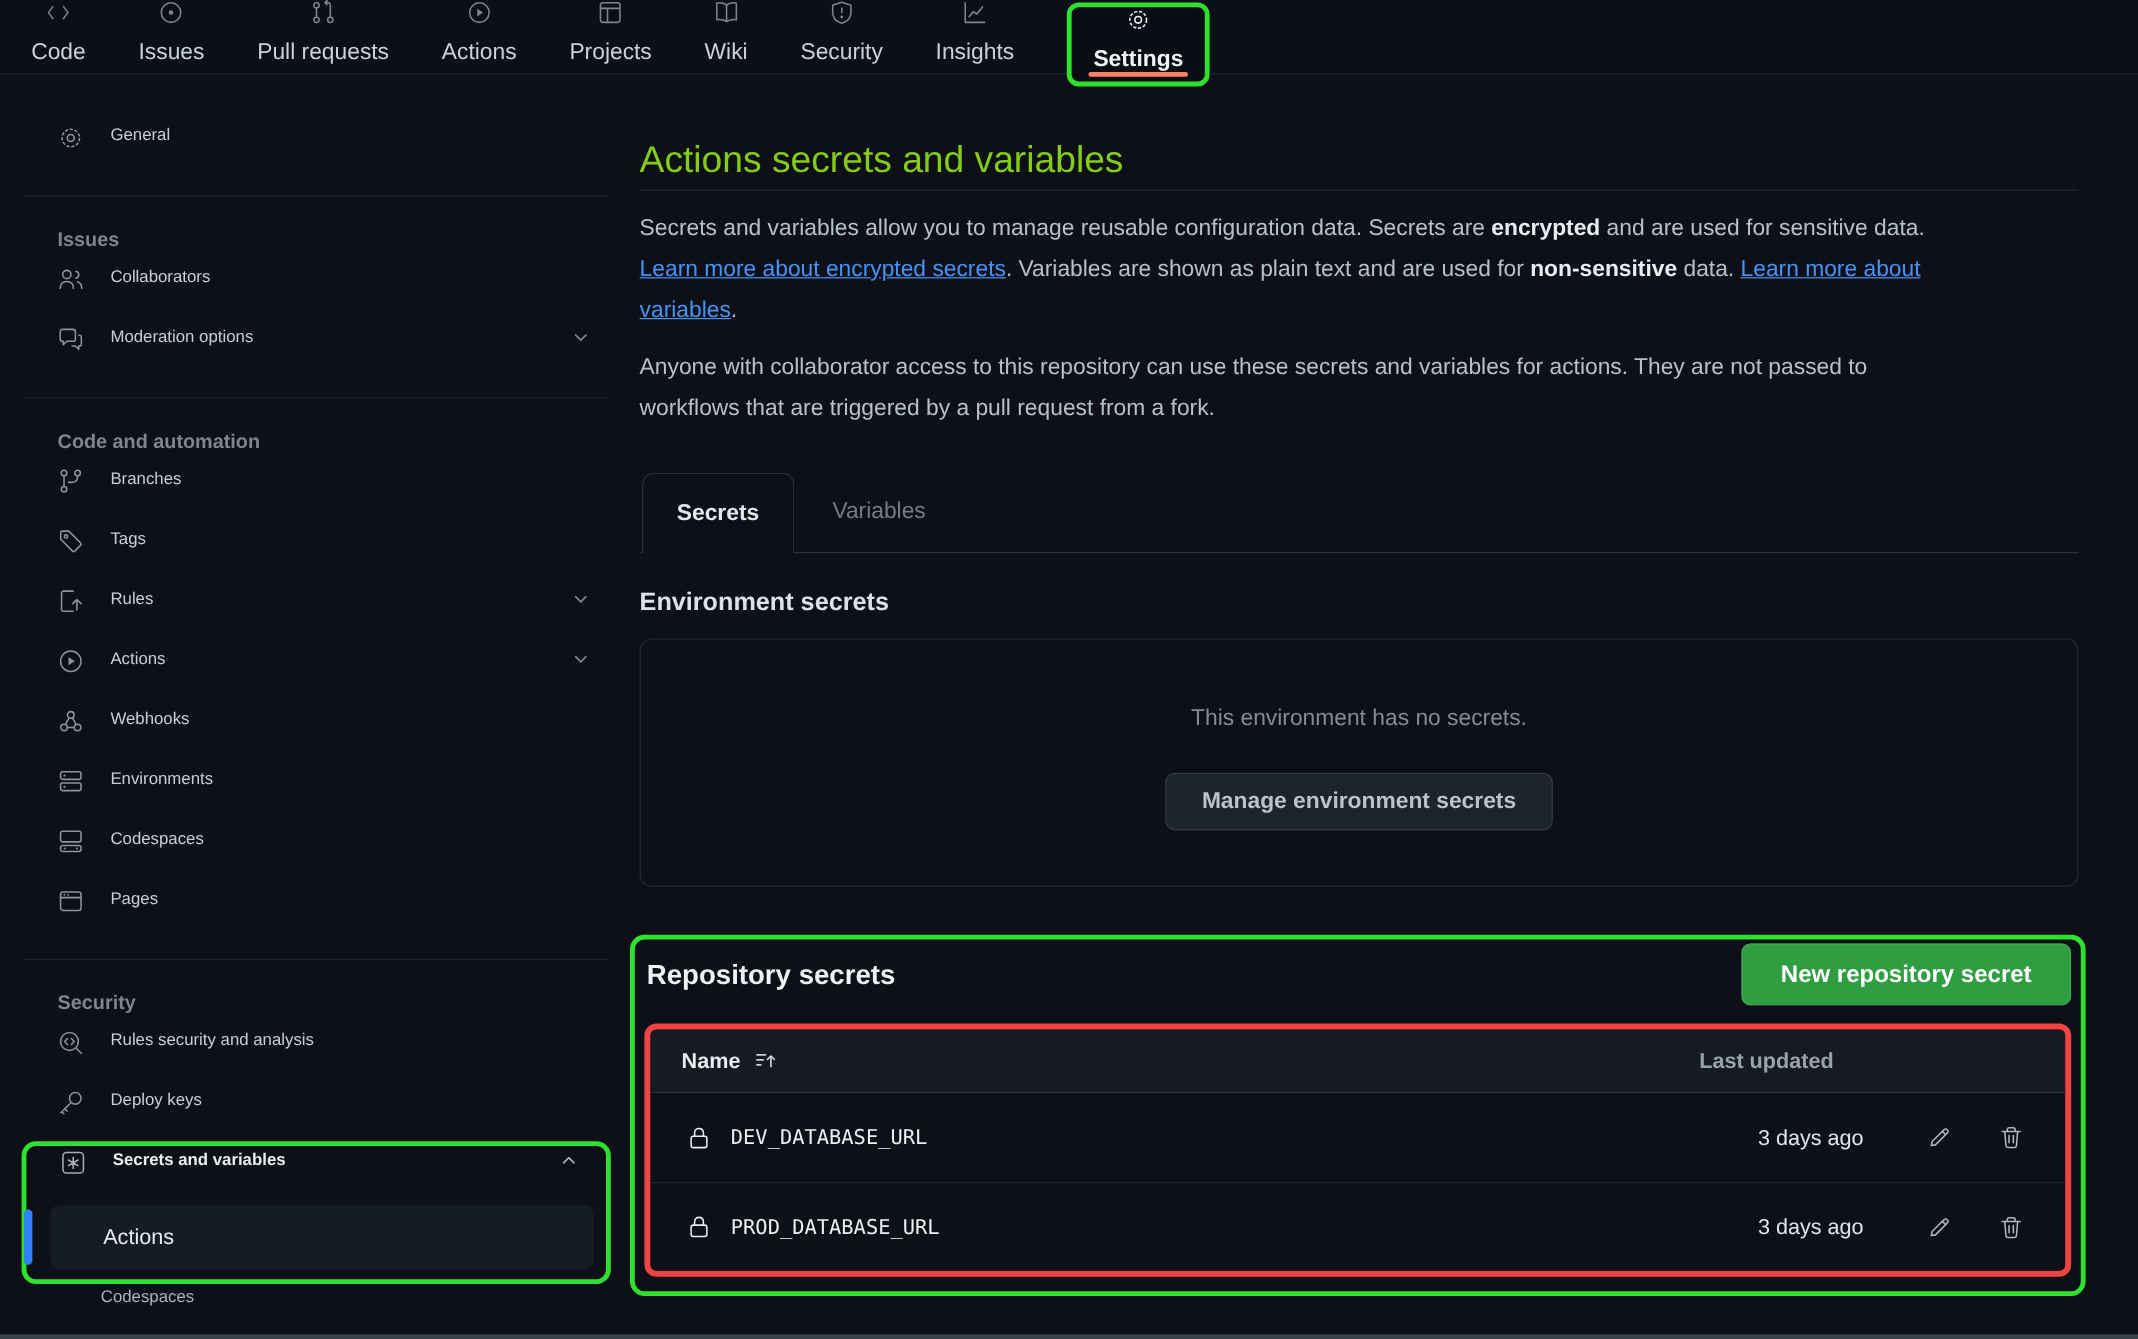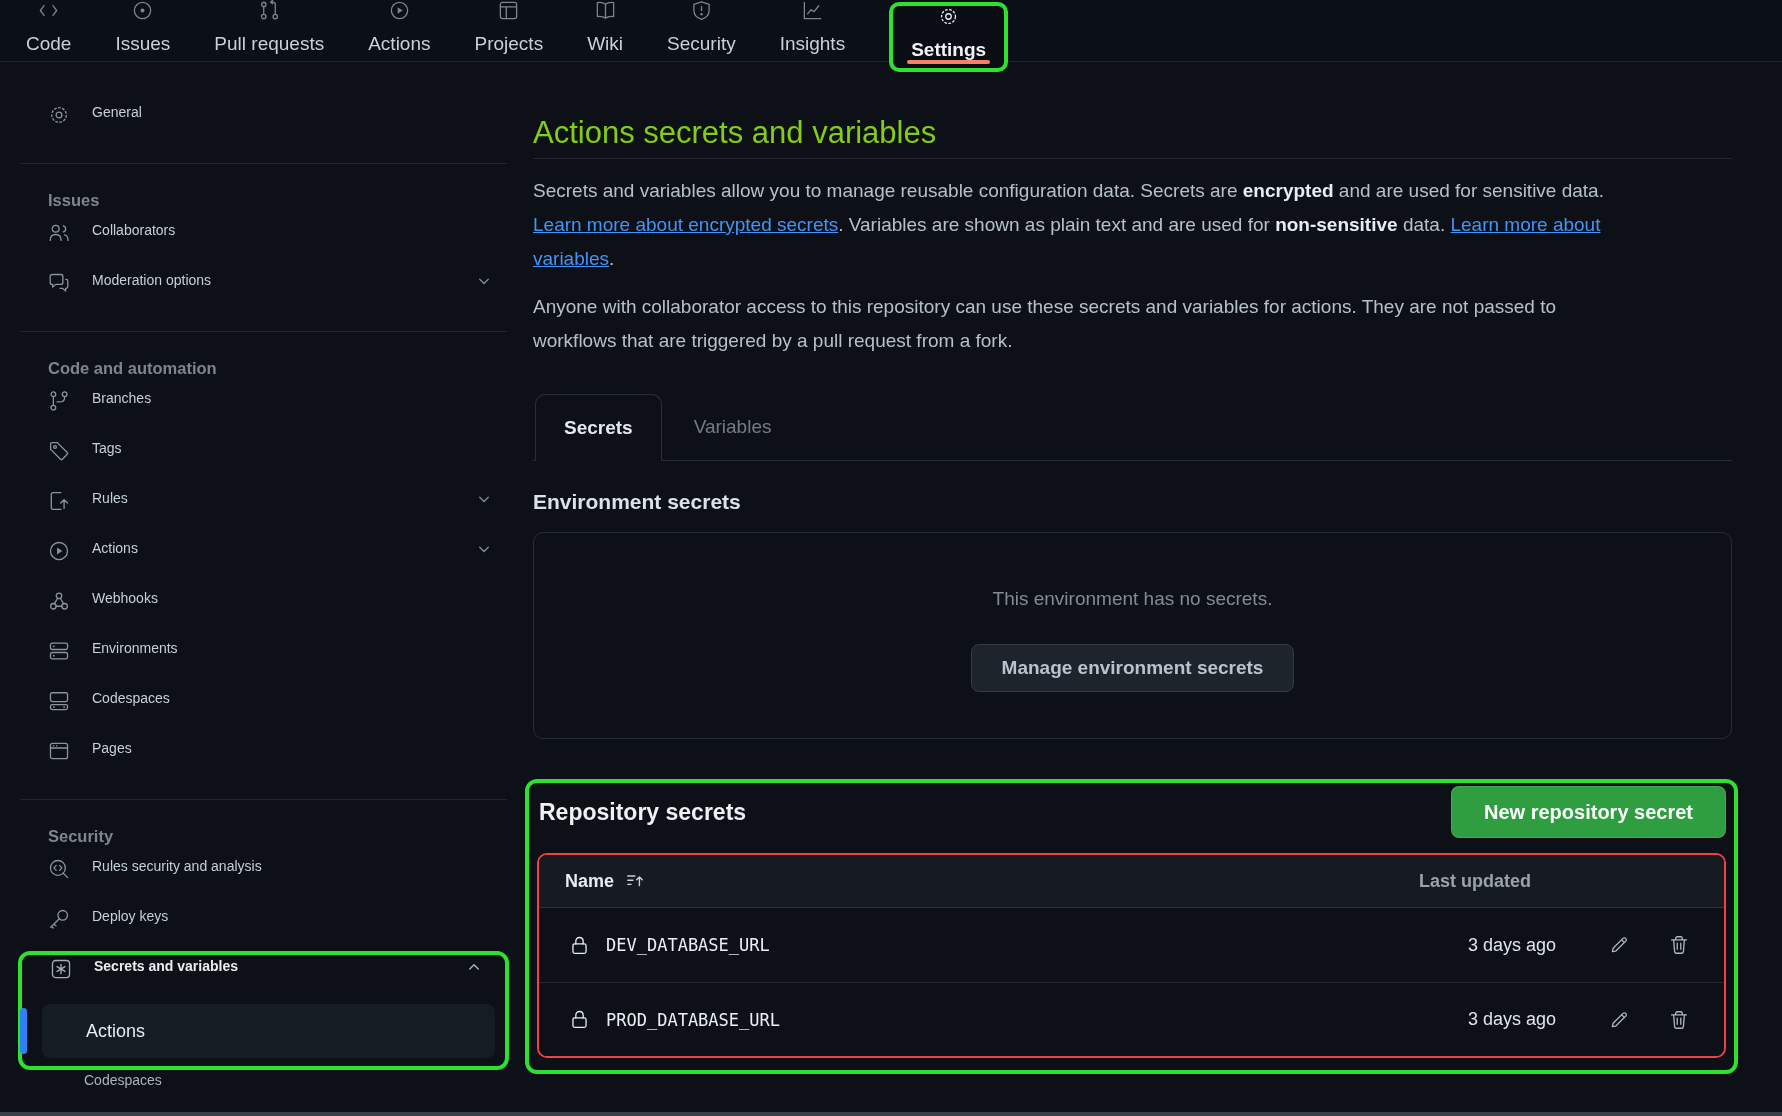--- a/index.html
+++ b/index.html
@@ -106,21 +106,21 @@
     margin:40px 0 0 -8px; width:1213px; border:4px solid #2fe12f; border-radius:12px;
     padding:3px 8px 12px 8px;
   }
   .repo-head { display:flex; align-items:center; justify-content:space-between; padding-left:2px; }
   .repo-title { font-size:23px; font-weight:bold; color:#eef2f6; }
   .btn-primary {
     height:52px; padding:0 32px; display:flex; align-items:center;
     background:#2e9e41; border:1px solid rgba(255,255,255,0.12); border-radius:8px;
     font-size:20px; font-weight:600; color:#ffffff; cursor:pointer;
   }
-  .secrets-table { margin-top:15px; border:2px solid #ef4444; border-radius:10px; overflow:hidden; }
+  .secrets-table { margin-top:15px; border:5px solid #ef4444; border-radius:10px; overflow:hidden; }
   .t-head {
     height:53px; background:#161b22; display:flex; align-items:center;
     padding:0 26px; border-bottom:1px solid #2c323a;
   }
   .t-name-h { display:flex; align-items:center; gap:12px; font-size:18px; font-weight:bold; color:#e6edf3; cursor:pointer; }
   .t-name-h .ico { color:#c9d1d9; }
   .t-upd-h { margin-left:auto; padding-right:167px; font-size:18px; font-weight:600; color:#99a3ad; }
   .t-row { height:74px; display:flex; align-items:center; padding:0 26px 0 30px; background:#0d1117; }
   .t-row + .t-row { border-top:1px solid #21262d; }
   .t-row .ico.lock { color:#e6edf3; }

